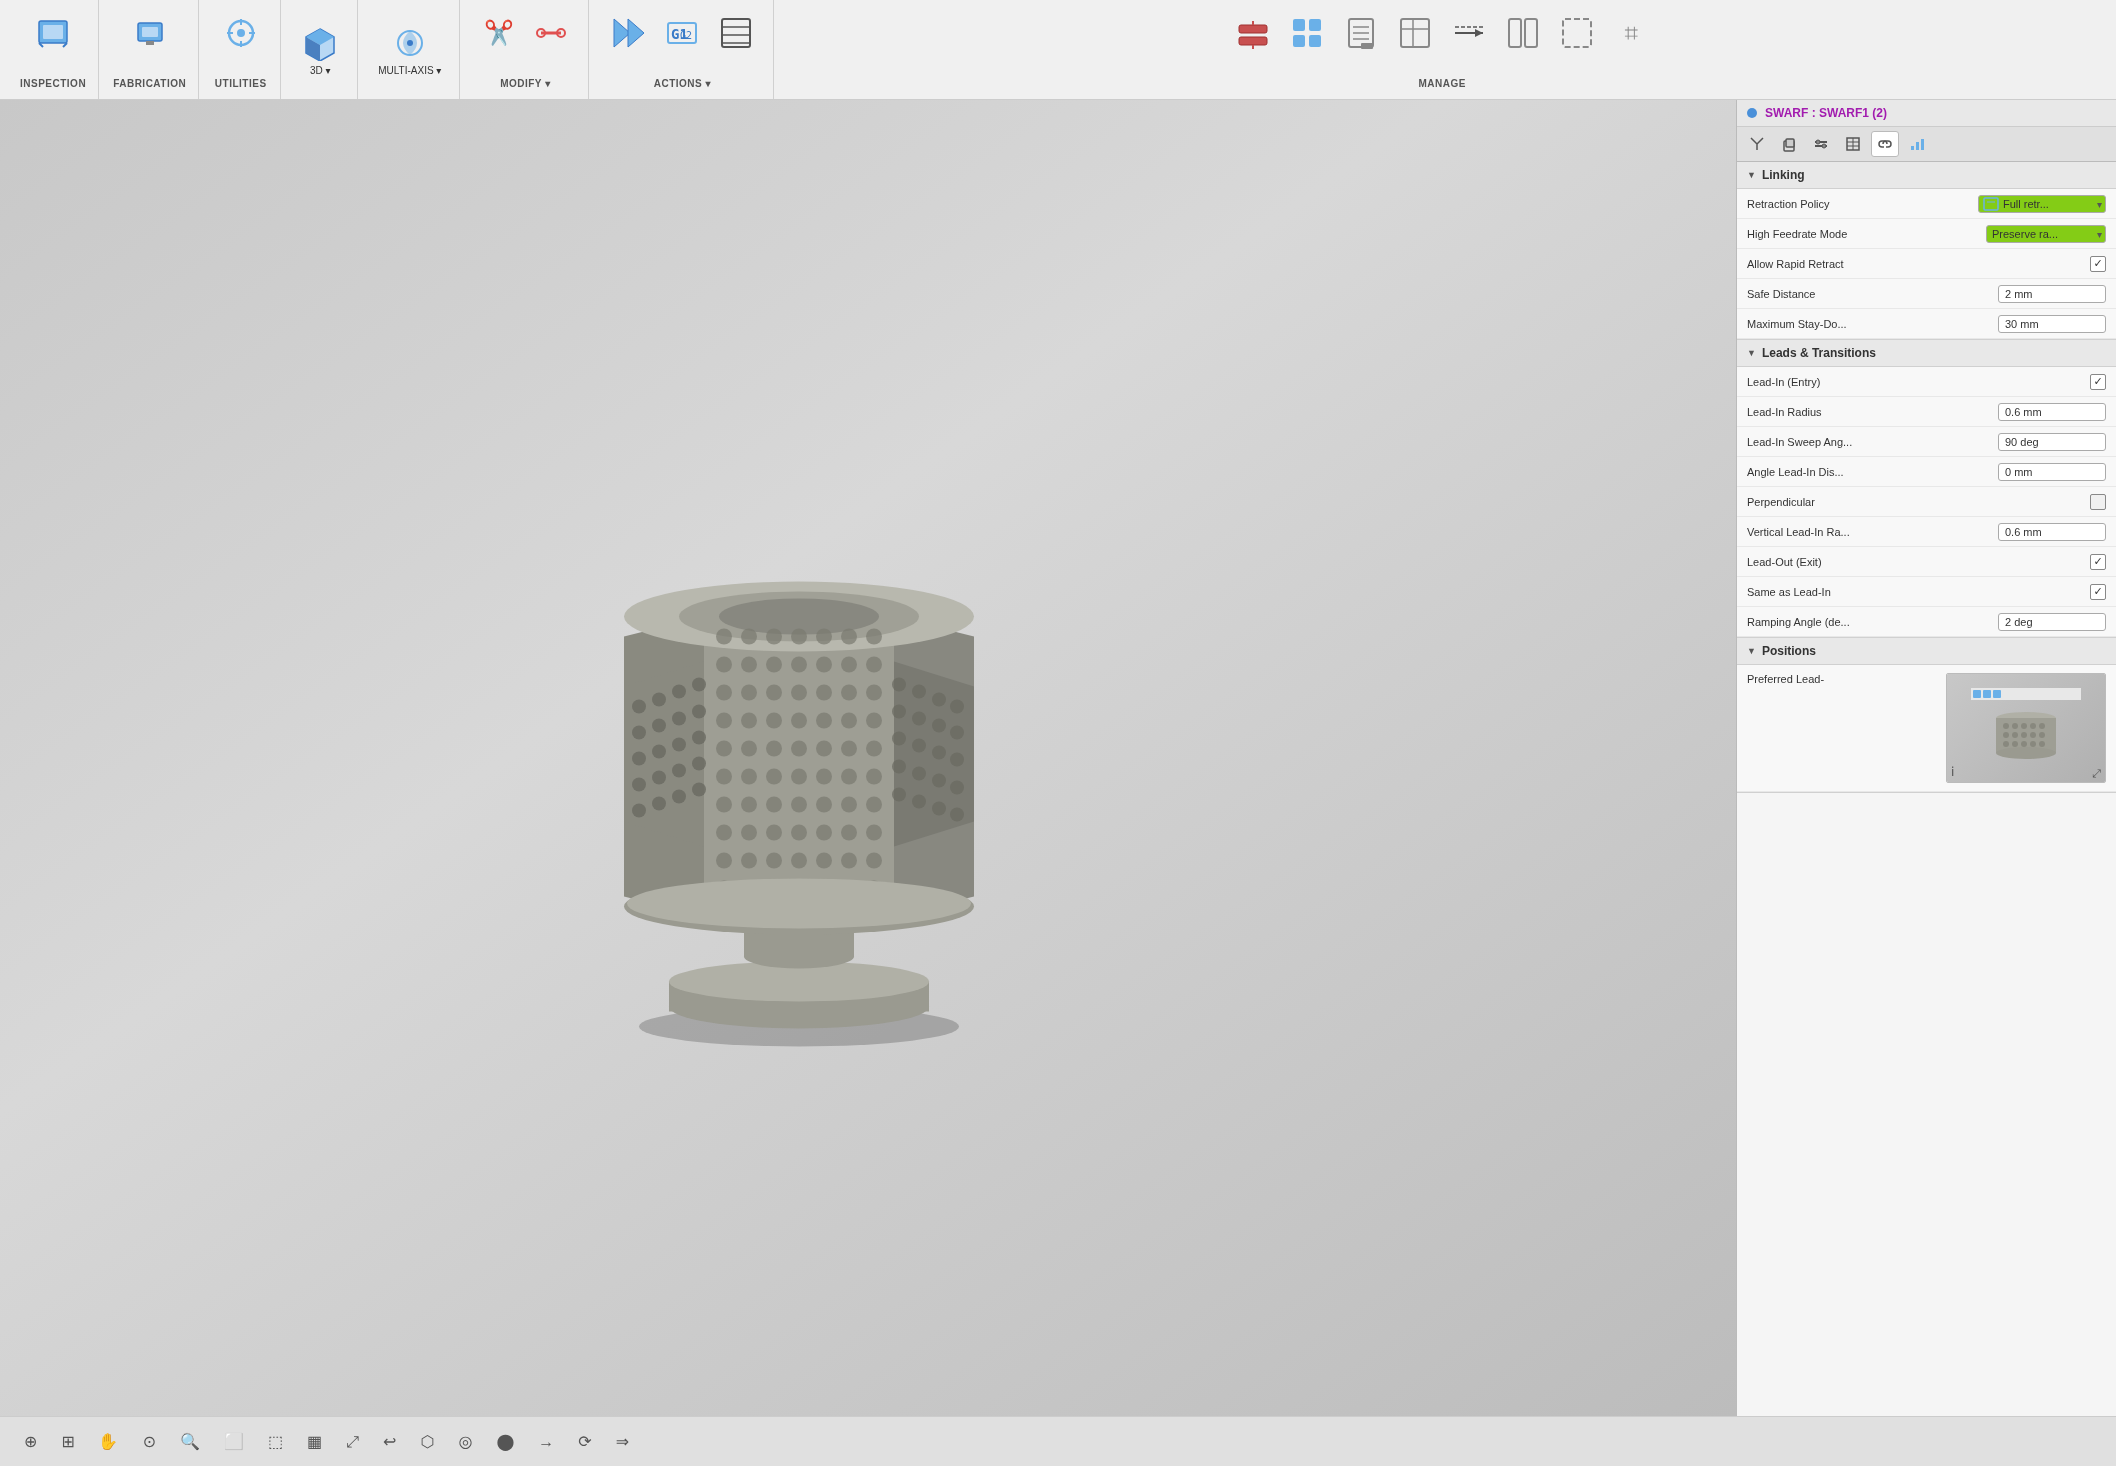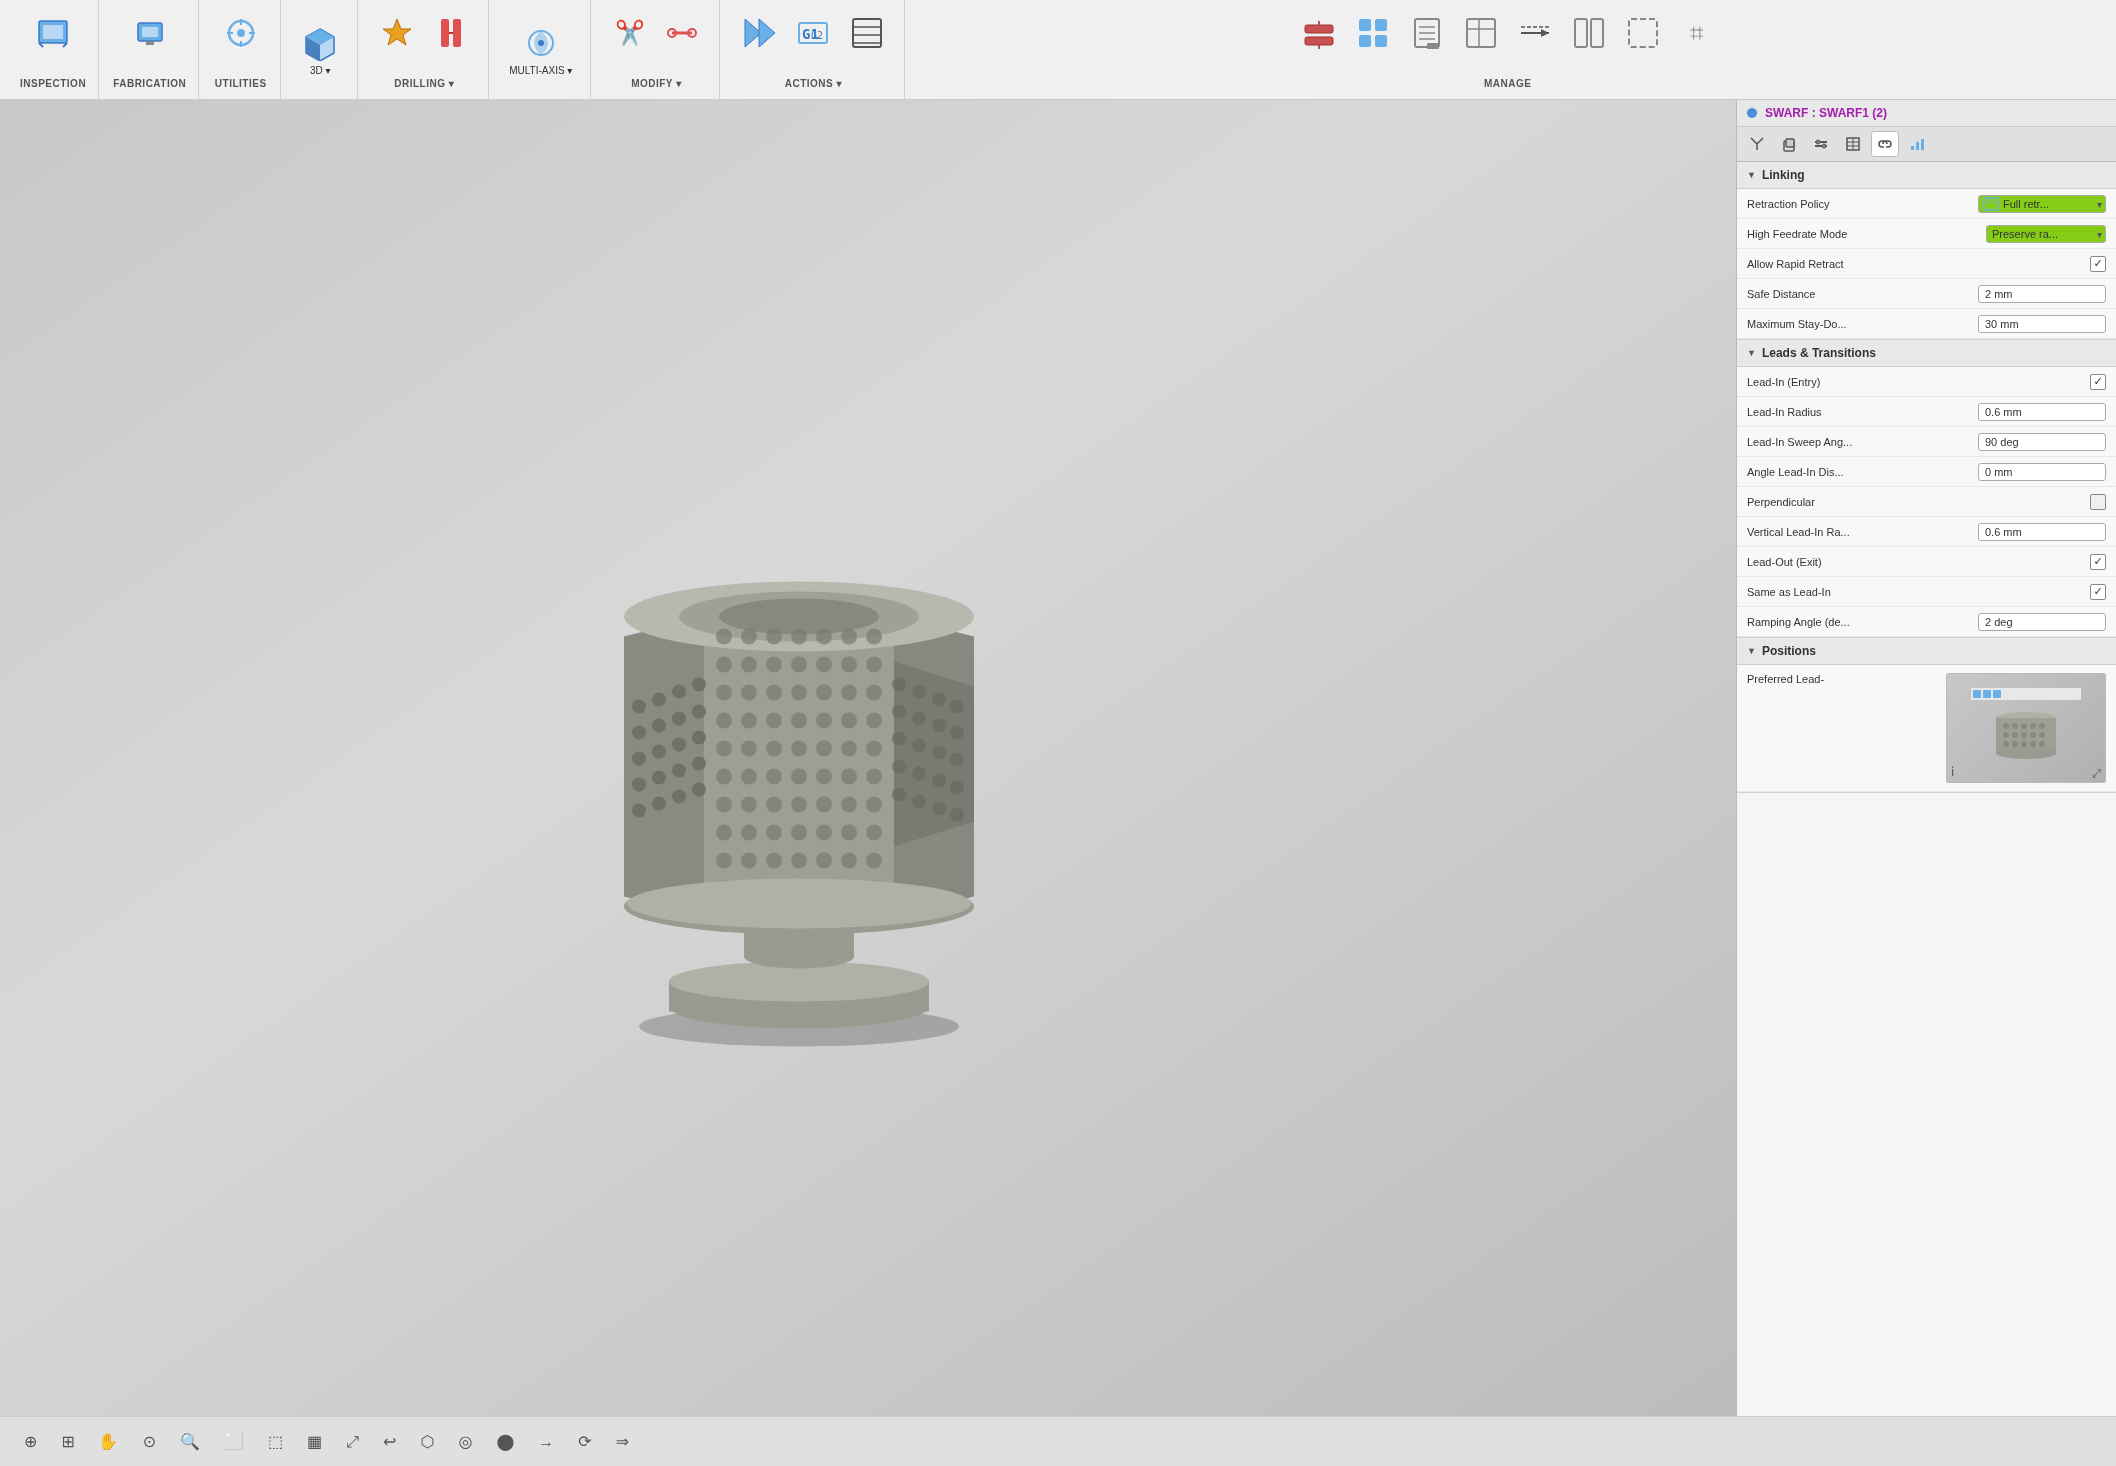--- a/index.html
+++ b/index.html
@@ -229,21 +229,21 @@
     }
 
     
     .prop-input {
       background: #fff;
       border: 1px solid #aaa;
       border-radius: 3px;
       padding: 2px 6px;
       font-size: 11px;
       color: #333;
-      width: 128px;
+      width: 108px;
       text-align: left;
     }
 
     
     .prop-checkbox {
       width: 16px;
       height: 16px;
       border: 1px solid #888;
       border-radius: 2px;
       background: #fff;
@@ -370,41 +370,20 @@
         <svg width="36" height="36" viewBox="0 0 36 36">
           <polygon points="18,4 32,12 32,28 18,36 4,28 4,12" fill="#b8d8f4" stroke="#3a7bc8" stroke-width="1.5"></polygon>
           <polygon points="18,4 32,12 18,20 4,12" fill="#6ab0e8"></polygon>
           <polygon points="4,12 18,20 18,36 4,28" fill="#4a80c0"></polygon>
         </svg>
       </div>
       <div class="toolbar-btn-label">3D ▾</div>
     </div>
   </div>
 
-  <div class="toolbar-group">
-    <div class="toolbar-group-inner">
-      <div class="toolbar-btn">
-        <div class="toolbar-btn-icon">
-          <svg width="36" height="36" viewBox="0 0 36 36">
-            <polygon points="18,4 22,14 32,14 24,20 27,30 18,24 9,30 12,20 4,14 14,14" fill="#e8a020" stroke="#c07010" stroke-width="1"></polygon>
-          </svg>
-        </div>
-      </div>
-      <div class="toolbar-btn">
-        <div class="toolbar-btn-icon">
-          <svg width="36" height="36" viewBox="0 0 36 36">
-            <rect x="8" y="4" width="8" height="28" rx="2" fill="#e05050"></rect>
-            <rect x="20" y="4" width="8" height="28" rx="2" fill="#e05050"></rect>
-            <line x1="16" y1="18" x2="20" y2="18" stroke="#c03030" stroke-width="2"></line>
-          </svg>
-        </div>
-      </div>
-    </div>
-    <div class="toolbar-section-label">DRILLING ▾</div>
-  </div>
 
   <div class="toolbar-group" style="min-width:100px">
     <div class="toolbar-btn">
       <div class="toolbar-btn-icon">
         <svg width="38" height="38" viewBox="0 0 38 38">
           <circle cx="19" cy="19" r="12" fill="none" stroke="#6ab0e8" stroke-width="2"></circle>
           <path d="M19 7 Q26 13 26 19 Q26 25 19 31 Q12 25 12 19 Q12 13 19 7Z" fill="#6ab0e8" opacity="0.5"></path>
           <circle cx="19" cy="19" r="3" fill="#3a7bc8"></circle>
         </svg>
       </div>

